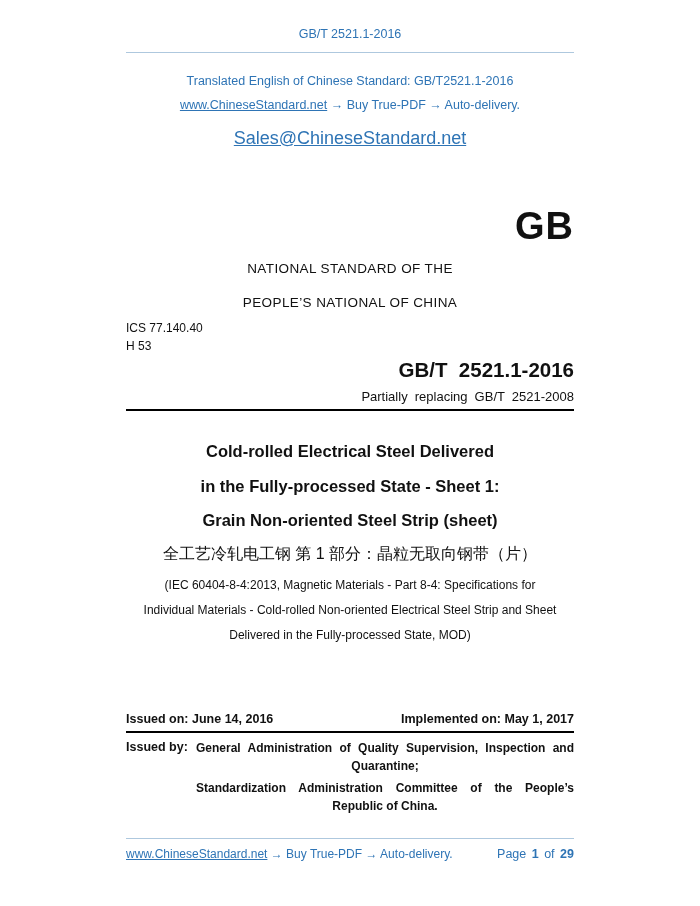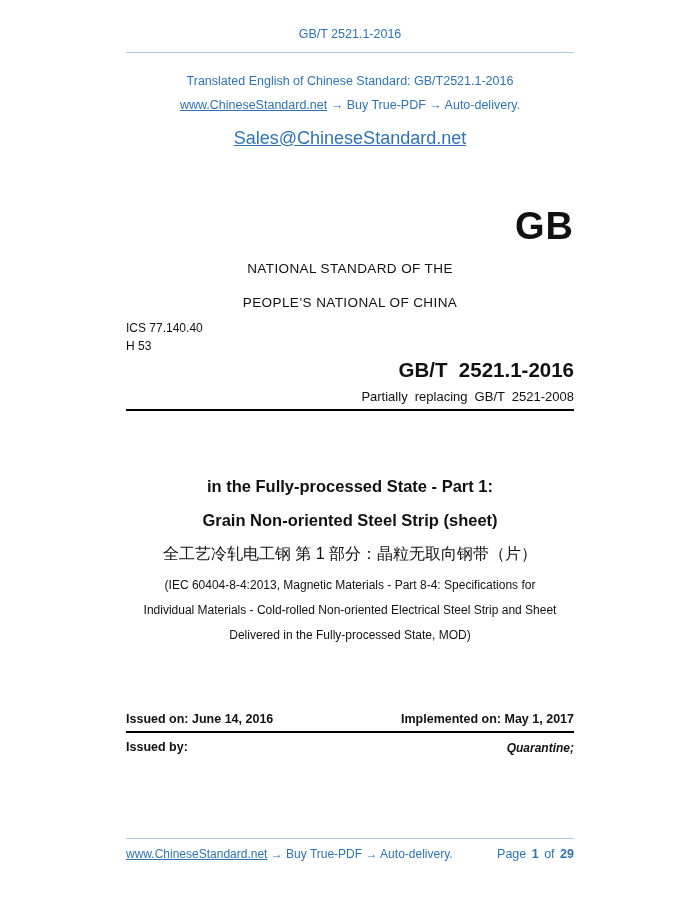--- a/index.html
+++ b/index.html
@@ -83,21 +83,21 @@
     position: absolute;
     left: 196px;
     width: 378px;
     font-size: 12px;
     font-weight: bold;
     line-height: 18px;
   }
   .issuer-1 { top: 739px; }
   .issuer-2 { top: 779px; }
   .jline { display: block; text-align: justify; text-align-last: justify; white-space: nowrap; overflow: hidden; }
-  .lline { display: block; text-align: right; white-space: nowrap; font-style: italic; }
+  .lline { display: block; text-align: center; white-space: nowrap; }
   
   .foot-rule { top: 838px; }
   .foot-left  { top: 847px; left: 126px;  font-size: 12px; white-space: nowrap; }
   .foot-right { top: 847px; right: 126px; font-size: 12.5px; word-spacing: 2px; white-space: nowrap; }
   .foot-right b { font-weight: bold; }
 </style>
 </head>
 <body>
 
 <div class="page">
@@ -110,32 +110,38 @@
 
   <div class="abs center-line national-1">NATIONAL STANDARD OF THE</div>
   <div class="abs gb-logo">GB</div>
   <div class="abs center-line national-2">PEOPLE’S NATIONAL OF CHINA</div>
   <div class="abs ics">ICS 77.140.40</div>
   <div class="abs doc-class">H 53</div>
   <div class="abs std-number">GB/T  2521.1-2016</div>
   <div class="abs replacing">Partially replacing GB/T 2521-2008</div>
   <div class="rule-black mast-rule"></div>
 
-  <div class="abs center-line title-en-2">in the Fully-processed State - Part 1:</div>
+  <div class="abs center-line title-en-1">Cold-rolled Electrical Steel Delivered</div>
+  <div class="abs center-line title-en-2">in the Fully-processed State - Sheet 1:</div>
   <div class="abs center-line title-en-3">Grain Non-oriented Steel Strip (sheet)</div>
   <div class="abs center-line title-zh">全工艺冷轧电工钢 第 1 部分：晶粒无取向钢带（片）</div>
   <div class="abs center-line iec-1">(IEC 60404-8-4:2013, Magnetic Materials - Part 8-4: Specifications for</div>
   <div class="abs center-line iec-2">Individual Materials - Cold-rolled Non-oriented Electrical Steel Strip and Sheet</div>
   <div class="abs center-line iec-3">Delivered in the Fully-processed State, MOD)</div>
 
   <div class="abs issued-on">Issued on: June 14, 2016</div>
   <div class="abs implemented-on">Implemented on: May 1, 2017</div>
   <div class="rule-black issue-rule"></div>
   <div class="abs issued-by-label">Issued by:</div>
   <div class="issuer-par issuer-1">
+    <span class="jline">General Administration of Quality Supervision, Inspection and</span>
     <span class="lline">Quarantine;</span>
+  </div>
+  <div class="issuer-par issuer-2">
+    <span class="jline">Standardization Administration Committee of the People’s</span>
+    <span class="lline">Republic of China.</span>
   </div>
 
   <div class="rule-light foot-rule"></div>
   <div class="abs blue foot-left"><a class="doc-link">www.ChineseStandard.net</a><span> → Buy True-PDF → Auto-delivery.</span></div>
   <div class="abs blue foot-right"><span>Page</span> <b>1</b> <span>of</span> <b>29</b></div>
 
 </div>
 
 </body></html>

